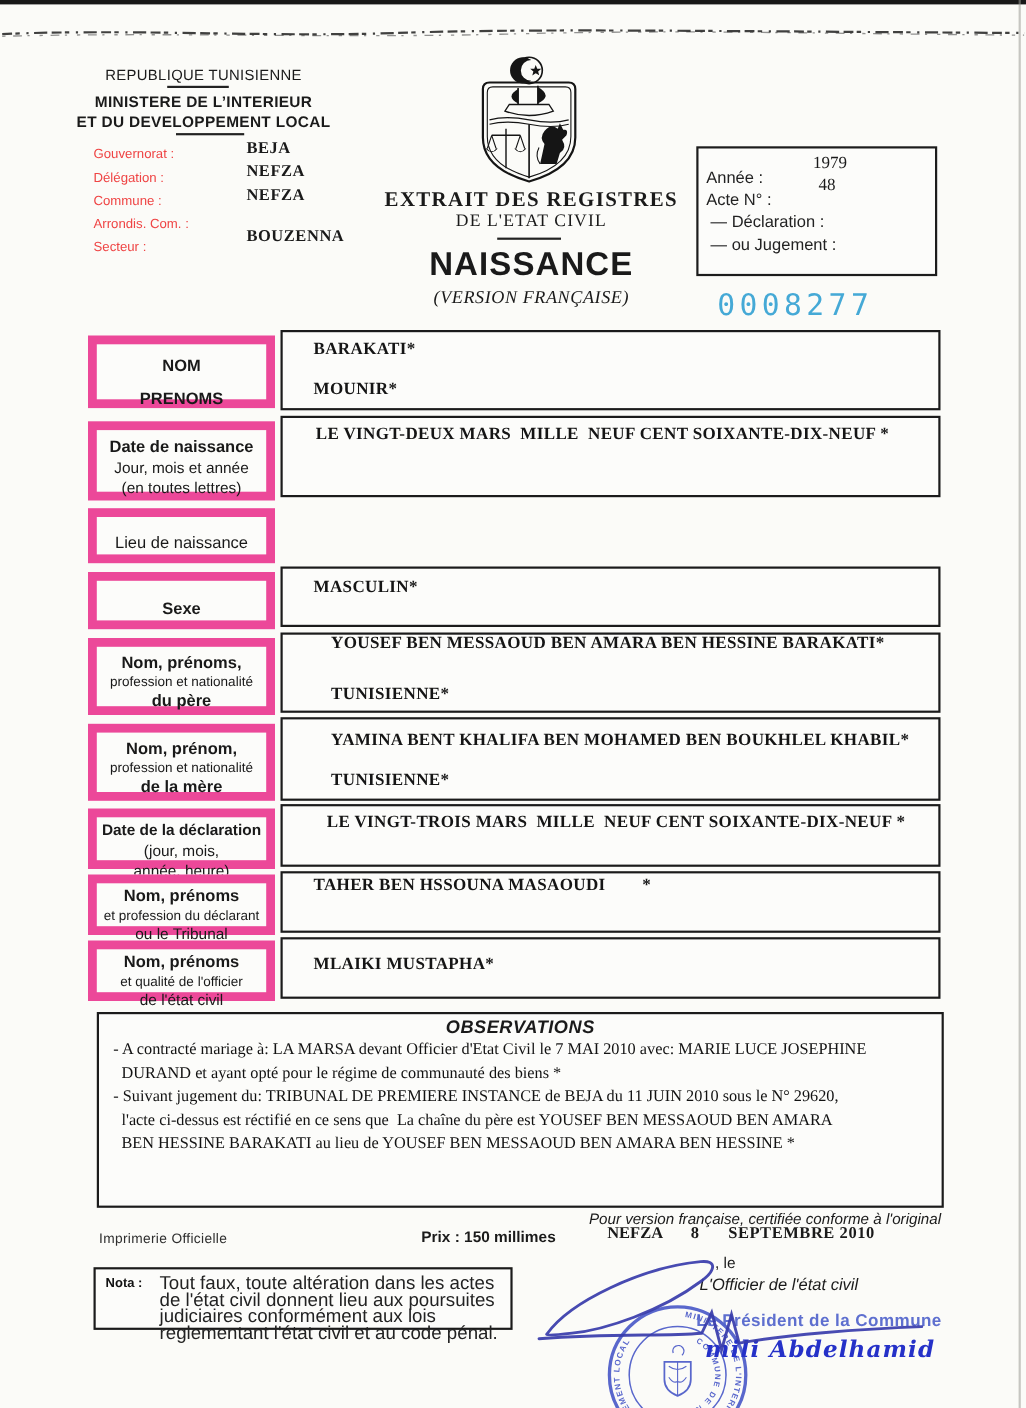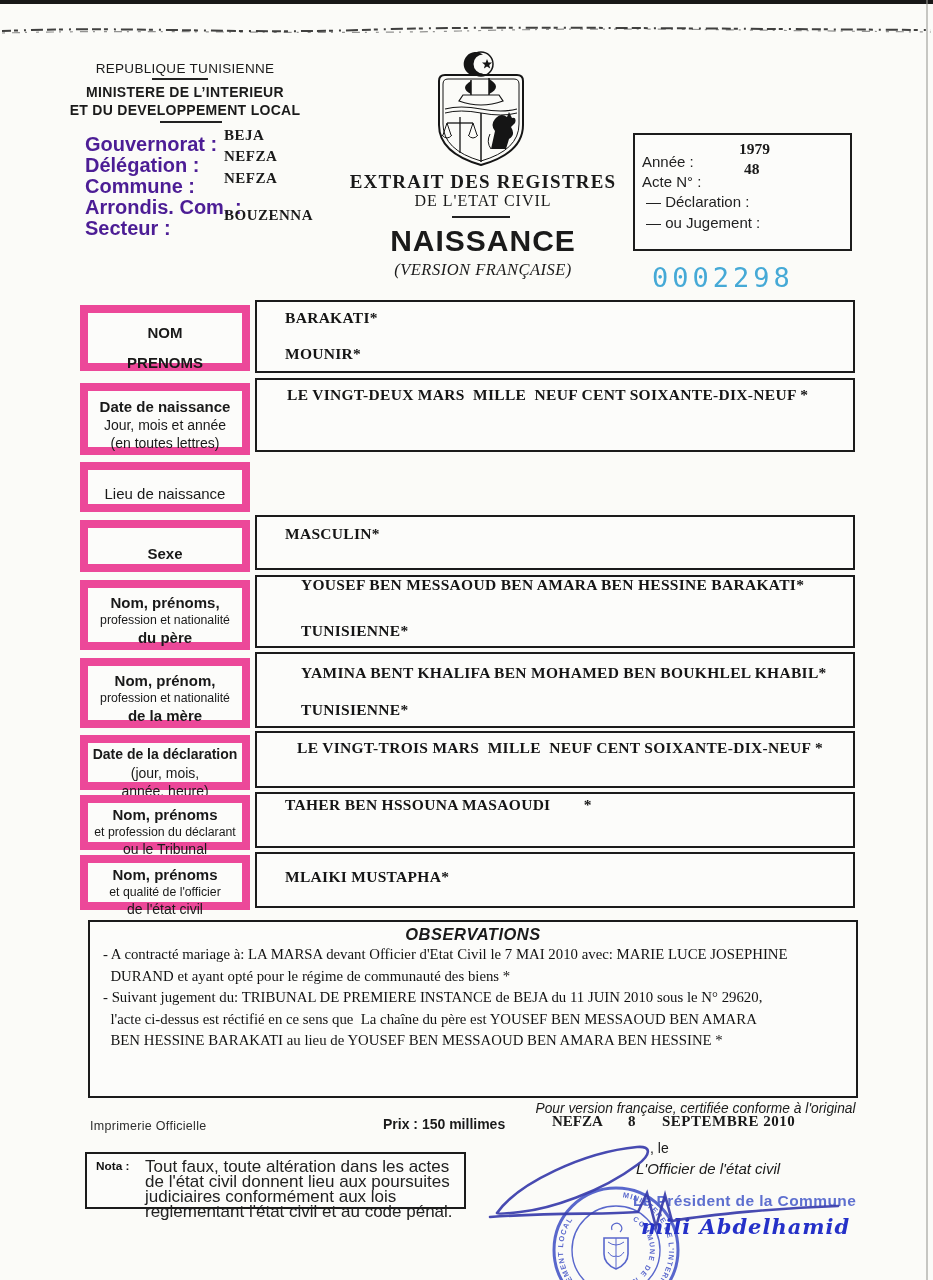--- a/index.html
+++ b/index.html
@@ -10,36 +10,36 @@
   .serif{font-family:"Liberation Serif",serif;}
 
   
   .topbar{left:0;top:0;width:933px;height:4px;background:#181818;}
   .edge-right{right:5px;top:0;width:2px;height:1280px;background:#9a9a96;opacity:.55;}
 
   
   .hdr-line{left:60px;width:250px;text-align:center;font-size:13.5px;letter-spacing:.3px;}
   .hdr-bold{font-weight:bold;font-size:14px;}
   .u-seg{height:2px;background:#222;}
-  .fld-label{left:85px;font-size:20px;color:#4c1d95;font-weight:bold;}
+  .fld-label{left:85px;font-size:12px;color:#ef4444;}
   .fld-value{left:224px;font-family:"Liberation Serif",serif;font-weight:600;font-size:15px;letter-spacing:.5px;}
 
   
   .t1{left:333px;width:300px;text-align:center;font-family:"Liberation Serif",serif;
       font-weight:bold;font-size:19px;letter-spacing:1.2px;}
   .t2{left:333px;width:300px;text-align:center;font-family:"Liberation Serif",serif;
       font-size:16px;letter-spacing:1px;}
   .tmain{left:333px;width:300px;text-align:center;font-weight:bold;font-size:30px;letter-spacing:1px;}
   .tsub{left:333px;width:300px;text-align:center;font-family:"Liberation Serif",serif;
         font-style:italic;font-size:16.5px;letter-spacing:.5px;}
 
   
   .actbox{left:633px;top:133px;width:219px;height:118px;border:2px solid #1c1c1c;box-sizing:border-box;background:#fcfcfa;}
   .actbox .lab{position:absolute;font-size:15px;color:#222;}
-  .actbox .val{position:absolute;font-family:"Liberation Serif",serif;font-weight:700;font-size:15.5px;}
+  .actbox .val{position:absolute;font-family:"Liberation Serif",serif;font-weight:400;font-size:15.5px;}
 
   .serial{left:652px;top:262px;font-family:"DejaVu Sans Mono",monospace;font-size:27px;
           letter-spacing:4px;color:#45a9d6;font-weight:400;}
 
   
   .lblbox{left:80px;width:170px;border:8px solid #ec4899;box-sizing:border-box;background:#fcfcfa;
           text-align:center;color:#191919;}
   .valbox{left:255px;width:600px;border:2px solid #1b1b1b;box-sizing:border-box;background:#fcfcfa;}
   .l-main{font-size:15px;font-weight:600;line-height:19px;}
   .l-reg{font-size:14px;font-weight:400;line-height:18px;}
@@ -122,21 +122,21 @@
 
   <div class="abs actbox">
     <span class="val" style="left:104px;top:5px;">1979</span>
     <span class="lab" style="left:7px;top:18px;">Année :</span>
     <span class="val" style="left:109px;top:25px;">48</span>
     <span class="lab" style="left:7px;top:38px;">Acte N° :</span>
     <span class="lab" style="left:11px;top:58px;">— Déclaration :</span>
     <span class="lab" style="left:11px;top:79px;">— ou Jugement :</span>
   </div>
 
-  <div class="abs serial">0002298</div>
+  <div class="abs serial">0008277</div>
 
   <div class="abs lblbox" style="top:305px;height:66px;">
     <div class="l-main" style="margin-top:10px;">NOM</div>
     <div class="l-main" style="margin-top:11px;">PRENOMS</div>
   </div>
   <div class="abs valbox" style="top:300px;height:73px;">
     <div class="val-line" style="margin-top:6px;padding-left:28px;">BARAKATI*</div>
     <div class="val-line" style="margin-top:17px;padding-left:28px;">MOUNIR*</div>
   </div>
 

